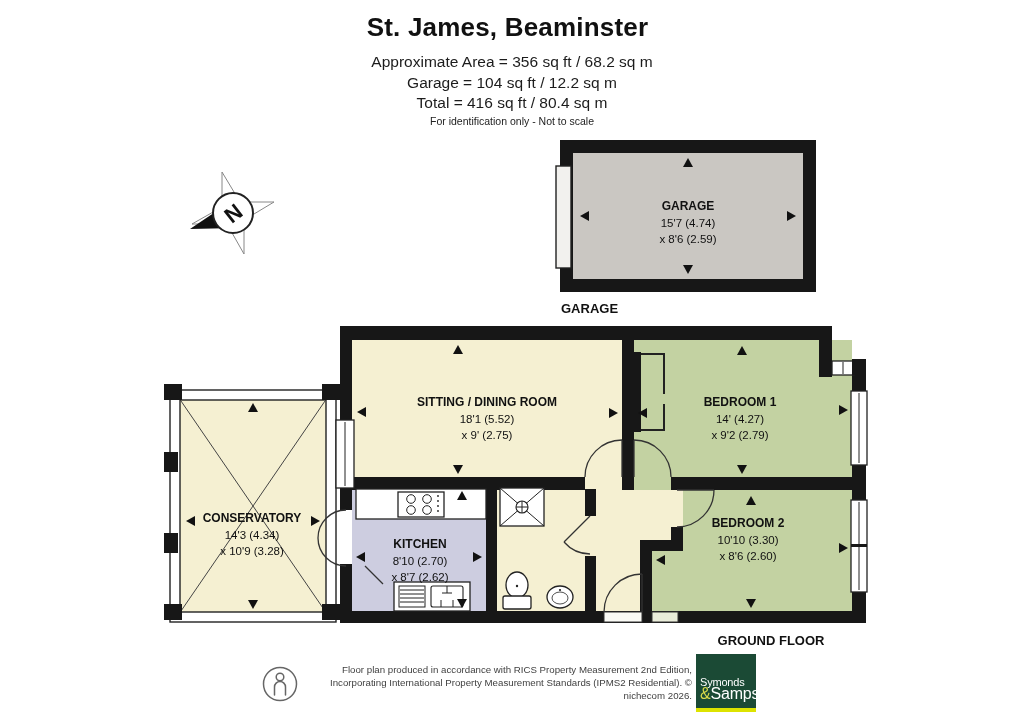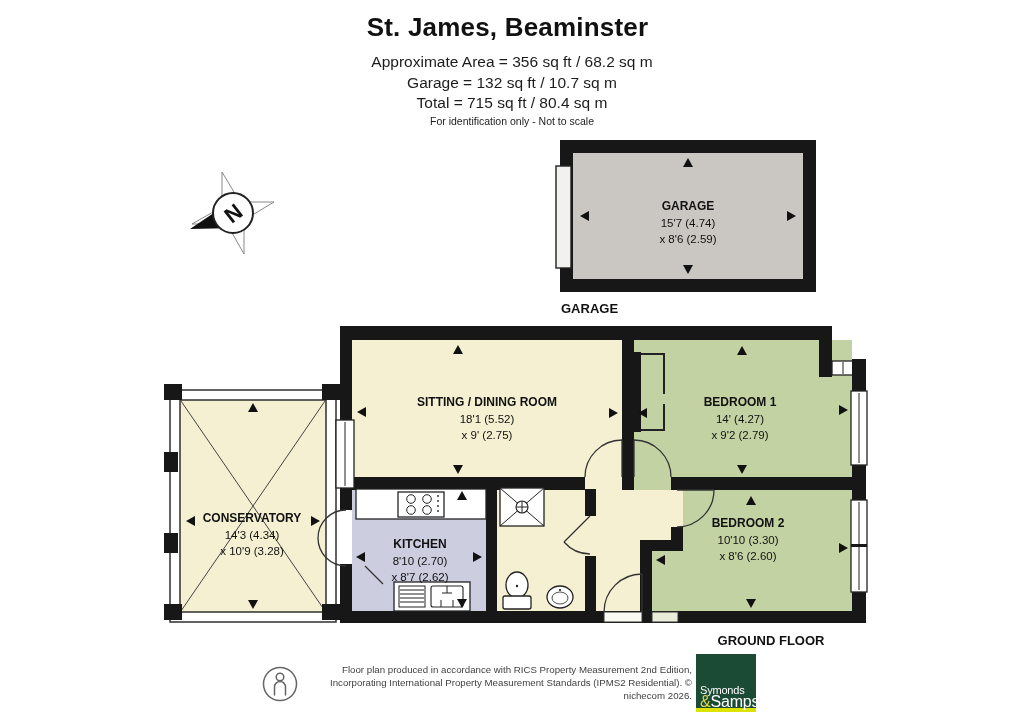--- a/index.html
+++ b/index.html
@@ -25,35 +25,35 @@
   .thin{stroke:#222;stroke-width:1;fill:none;}
   .door{stroke:#333;stroke-width:1.3;fill:none;}
   .arrow{fill:#111;}
   
   #footer-icon{position:absolute;left:261px;top:665px;}
   #footer-text{position:absolute;left:302px;top:664px;width:390px;
                font-size:9.7px;line-height:12.8px;color:var(--footer-gray,#3f3f3f);text-align:right;}
   #logo{position:absolute;left:696px;top:654px;width:60px;height:58px;
         background:var(--logo-green,#1b4a35);border-bottom:4px solid var(--logo-yellow,#dde300);
         display:flex;flex-direction:column;justify-content:flex-end;
-        padding:0 0 0 4px;box-sizing:border-box;}
+        padding:0 0 8px 4px;box-sizing:border-box;}
   #logo .l1{color:#fff;font-size:11px;line-height:12px;letter-spacing:-.2px;}
   #logo .l2{color:#fff;font-size:16px;line-height:12px;letter-spacing:-.2px;}
   #logo .amp{color:#d9d94a;}
 </style>
 </head>
 <body>
 
 <div id="stage">
 
   <div id="header">
     <div class="title">St. James, Beaminster</div>
     <div class="aline">Approximate Area = 356 sq ft / 68.2 sq m</div>
-    <div class="aline">Garage = 132 sq ft / 10.7 sq m</div>
-    <div class="aline">Total = 715 sq ft / 80.4 sq m</div>
+    <div class="aline">Garage = 104 sq ft / 12.2 sq m</div>
+    <div class="aline">Total = 416 sq ft / 80.4 sq m</div>
     <div class="note">For identification only - Not to scale</div>
   </div>
 
   <svg id="plan" width="1024" height="724" viewBox="0 0 1024 724">
 
     <g>
       <polygon points="222,172 240,202 274,202 244,220 244,254 227,224 192,224 222,207" fill="#ffffff" stroke="#888" stroke-width="1"></polygon>
       <polygon points="190,229 236,198 236,228" fill="#111"></polygon>
       <circle cx="233" cy="213" r="20" fill="#ffffff" stroke="#222" stroke-width="2"></circle>
       <text x="233" y="221" text-anchor="middle" font-size="22" font-weight="bold" transform="rotate(-38 233 213)">N</text>

